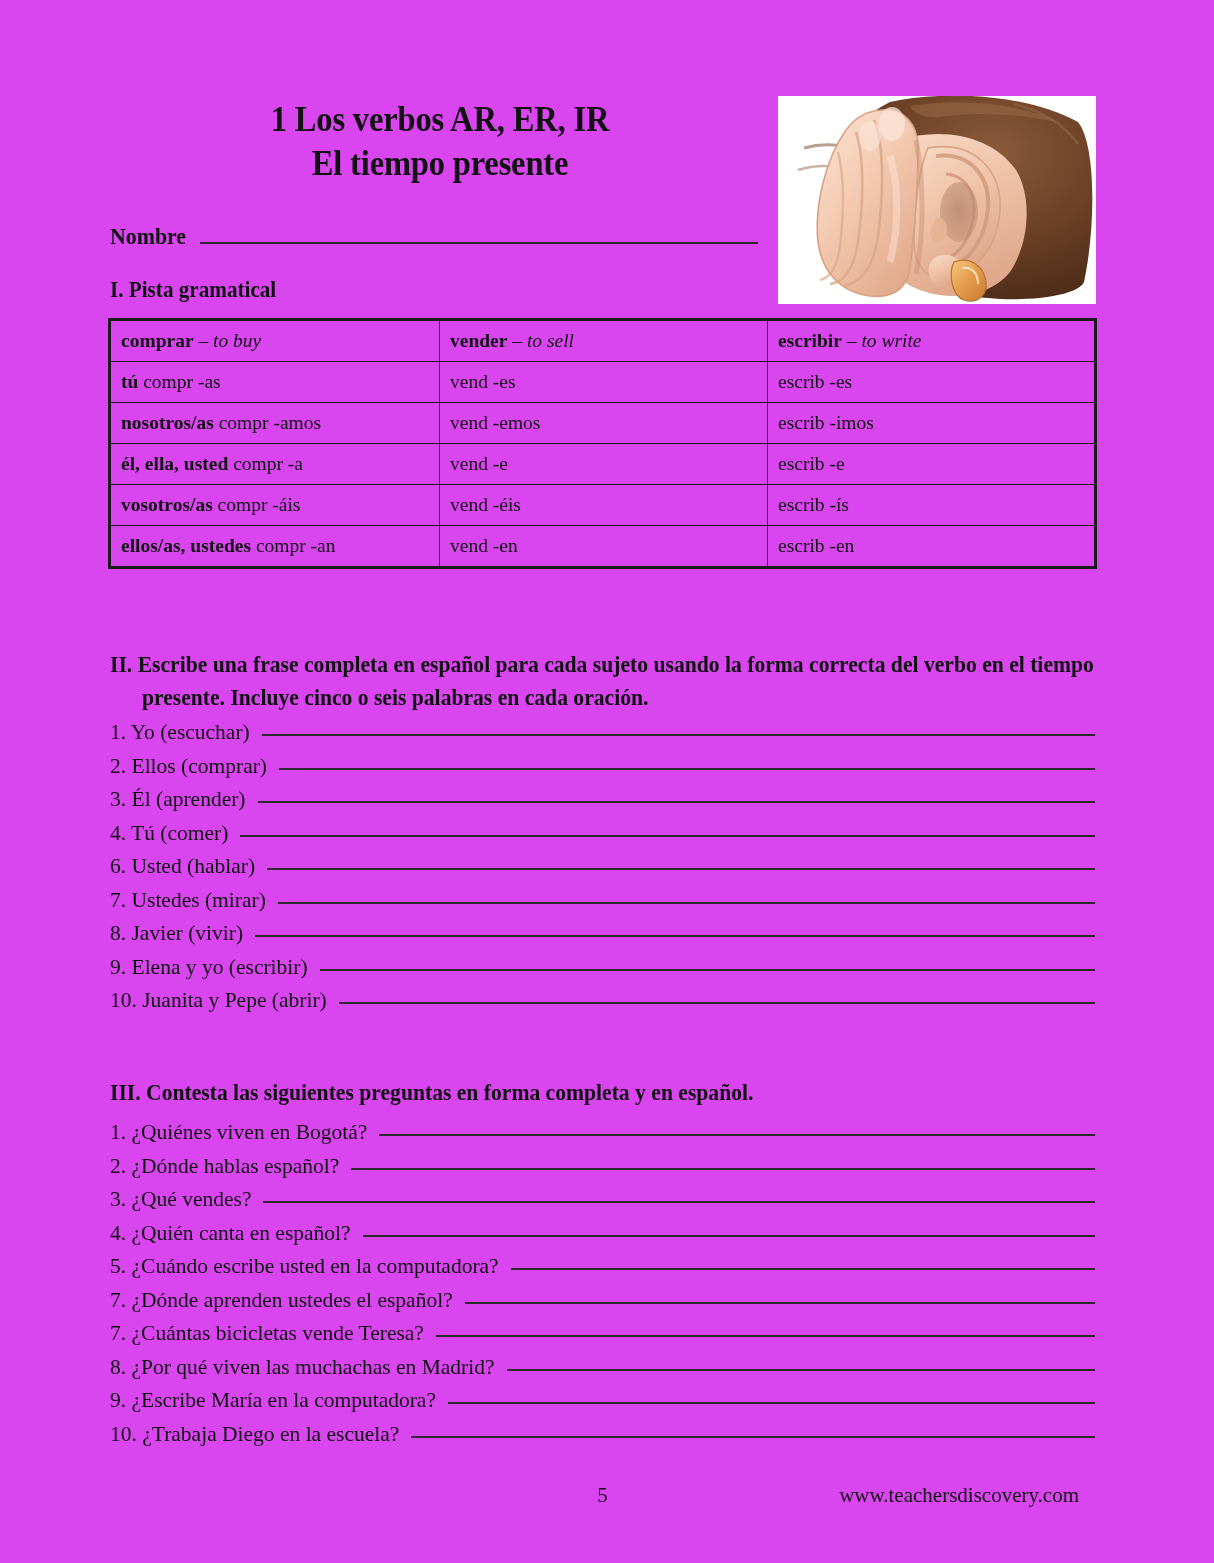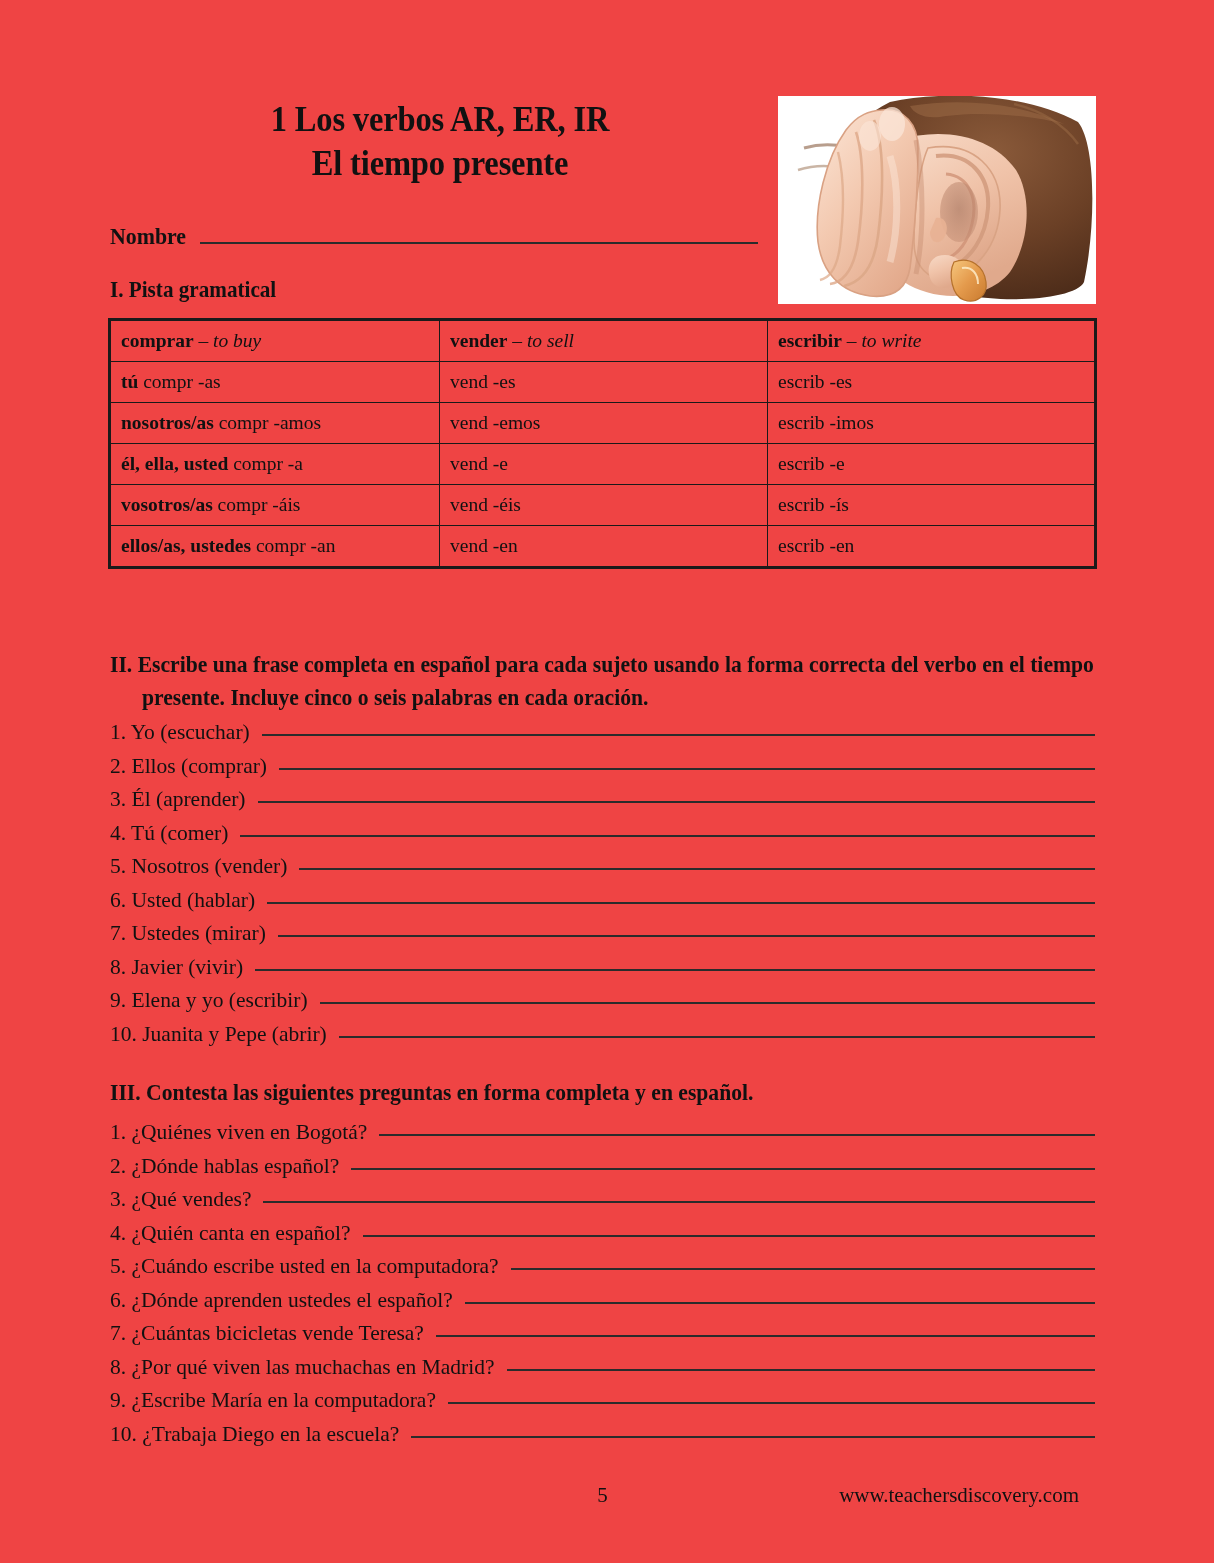--- a/index.html
+++ b/index.html
@@ -9,21 +9,21 @@
     background: #ffffff;
   }
   body {
     font-family: "Liberation Serif", "DejaVu Serif", serif;
     color: #111111;
   }
   .page {
     position: relative;
     width: 1214px;
     height: 1563px;
-    background: #ef4444;
+    background: #d946ef;
     overflow: hidden;
     box-sizing: border-box;
   }
 
   
   .header {
     position: absolute;
     left: 0;
     top: 0;
     width: 1214px;
@@ -320,24 +320,20 @@
       </div>
     <div class="ex-item">
         <span class="ex-prompt">3. Él (aprender)</span>
         <span class="ex-line"></span>
       </div>
     <div class="ex-item">
         <span class="ex-prompt">4. Tú (comer)</span>
         <span class="ex-line"></span>
       </div>
     <div class="ex-item">
-        <span class="ex-prompt">5. Nosotros (vender)</span>
-        <span class="ex-line"></span>
-      </div>
-    <div class="ex-item">
         <span class="ex-prompt">6. Usted (hablar)</span>
         <span class="ex-line"></span>
       </div>
     <div class="ex-item">
         <span class="ex-prompt">7. Ustedes (mirar)</span>
         <span class="ex-line"></span>
       </div>
     <div class="ex-item">
         <span class="ex-prompt">8. Javier (vivir)</span>
         <span class="ex-line"></span>
@@ -369,21 +365,21 @@
       </div>
     <div class="ex-item">
         <span class="ex-prompt">4. ¿Quién canta en español?</span>
         <span class="ex-line"></span>
       </div>
     <div class="ex-item">
         <span class="ex-prompt">5. ¿Cuándo escribe usted en la computadora?</span>
         <span class="ex-line"></span>
       </div>
     <div class="ex-item">
-        <span class="ex-prompt">6. ¿Dónde aprenden ustedes el español?</span>
+        <span class="ex-prompt">7. ¿Dónde aprenden ustedes el español?</span>
         <span class="ex-line"></span>
       </div>
     <div class="ex-item">
         <span class="ex-prompt">7. ¿Cuántas bicicletas vende Teresa?</span>
         <span class="ex-line"></span>
       </div>
     <div class="ex-item">
         <span class="ex-prompt">8. ¿Por qué viven las muchachas en Madrid?</span>
         <span class="ex-line"></span>
       </div>

